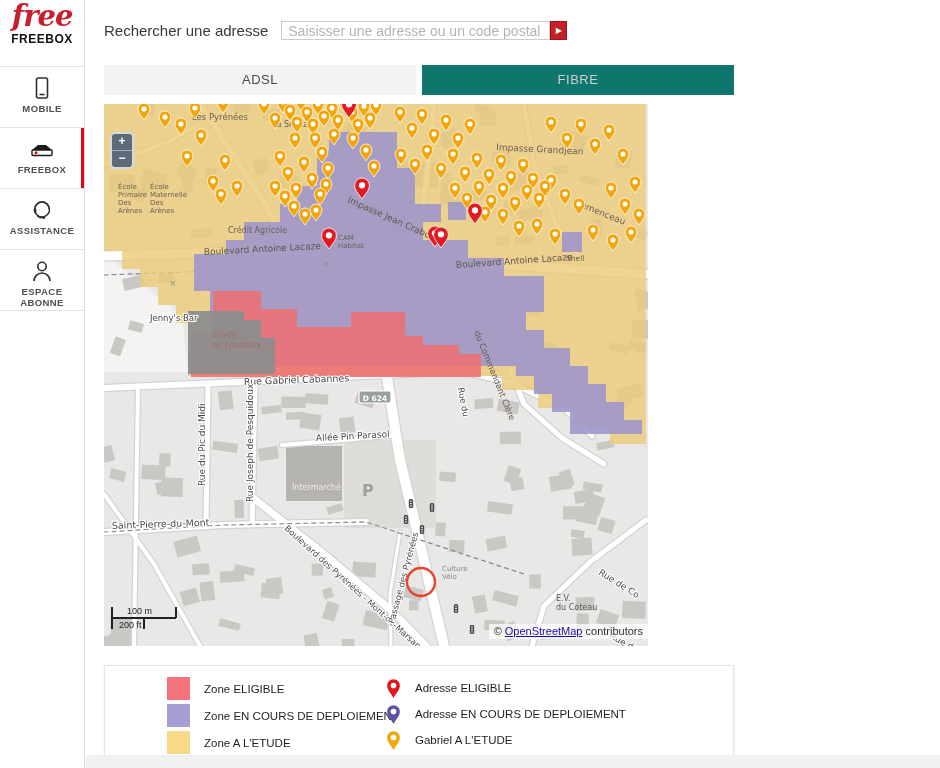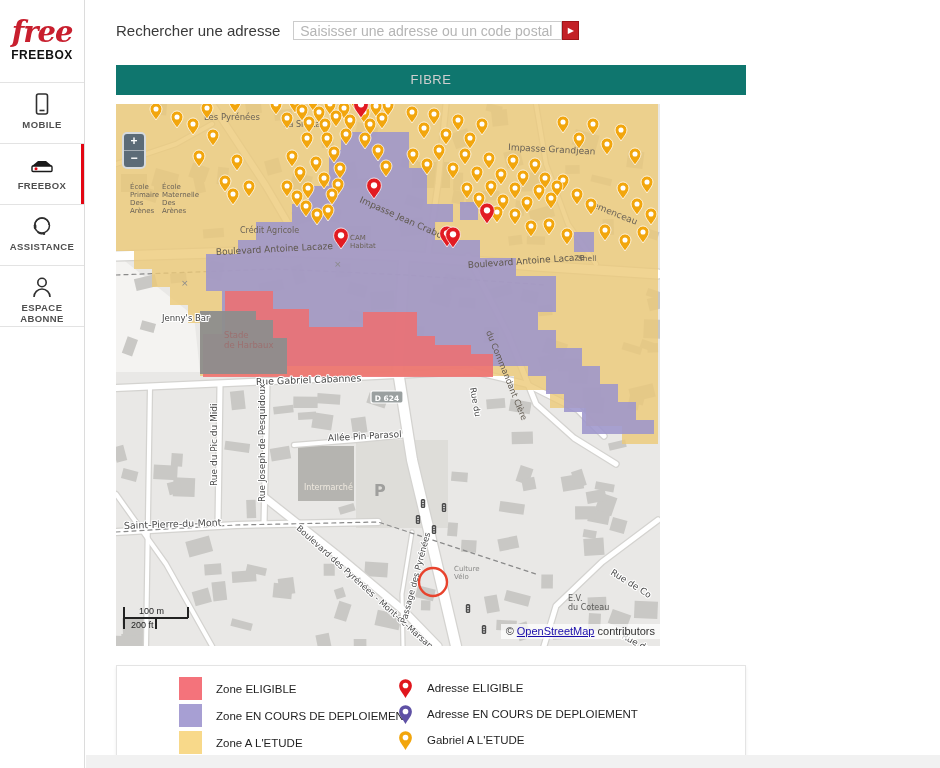--- a/index.html
+++ b/index.html
@@ -1,29 +1,29 @@
 <!DOCTYPE html>
 <html><head>
 <meta charset="utf-8">
 <style>
   html,body{margin:0;padding:0;background:#fff;}
   .app{position:relative;width:940px;height:768px;background:#fff;font-family:"Liberation Sans",sans-serif;overflow:hidden;}
 
   
   .sidebar{position:absolute;left:0;top:0;width:85px;height:768px;background:#fff;border-right:1px solid #dcdcdc;box-sizing:border-box;}
-  .logo-block{height:83px;border-bottom:1px solid #e3e3e3;text-align:center;box-sizing:border-box;padding-top:18px;}
+  .logo-block{height:67px;border-bottom:1px solid #e3e3e3;text-align:center;box-sizing:border-box;padding-top:2px;}
   .logo-free{font-family:"DejaVu Serif",serif;font-style:italic;font-weight:bold;font-size:29px;color:#c81f2e;line-height:1;letter-spacing:-1px;}
   .logo-sub{font-size:12px;font-weight:bold;color:#111;letter-spacing:.5px;margin-top:1px;}
   .nav-item{height:61px;border-bottom:1px solid #e3e3e3;text-align:center;box-sizing:border-box;padding-top:8px;position:relative;cursor:pointer;}
   .nav-item.active{box-shadow:inset -3px 0 0 #e30613;}
   .nav-item svg{display:block;margin:0 auto;}
   .nav-label{font-size:9.5px;font-weight:bold;color:#4f4f4f;letter-spacing:.4px;margin-top:1px;}
 
   
-  .main{position:absolute;left:116px;top:0;width:630px;}
+  .main{position:absolute;left:104px;top:0;width:630px;}
   .search-row{display:flex;align-items:center;padding-top:21px;}
   .search-label{font-size:15px;color:#3a3a3a;margin-right:13px;white-space:nowrap;}
   .search-input{width:255px;height:17px;border:1px solid #ccc;font-size:14px;color:#555;padding:0 6px;outline:none;font-family:"Liberation Sans",sans-serif;}
   .search-input::placeholder{color:#b5b5b5;}
   .search-btn{width:17px;height:19px;background:#c32127;border:1px solid #9e1418;color:#fff;font-size:8px;line-height:17px;text-align:center;cursor:pointer;padding:0;margin-left:0;}
   .tabs{display:flex;gap:6px;margin-top:25px;}
   .tab{flex:1;height:30px;line-height:30px;text-align:center;font-size:13px;letter-spacing:.5px;cursor:pointer;}
   .tab-adsl{background:#f3f3f2;color:#4a4a4a;}
   .tab-fibre{background:#0f766e;color:#cfcfcf;}
 
@@ -106,20 +106,21 @@
 
   <div class="main">
 
     <div class="search-row">
       <span class="search-label">Rechercher une adresse</span>
       <input class="search-input" type="text" placeholder="Saisisser une adresse ou un code postal" style="">
       <button class="search-btn">▶</button>
     </div>
 
     <div class="tabs">
+      <div class="tab tab-adsl">ADSL</div>
       <div class="tab tab-fibre">FIBRE</div>
     </div>
 
     <div class="map">
       <svg id="mapsvg" width="544" height="542" viewBox="0 0 544 542">
           <rect x="0" y="0" width="544" height="542" fill="#e9e8e6"></rect>
           <polygon points="0,150 78,212 84,268 0,268" fill="#f4f3f1"></polygon>
           <g>
             <rect x="182" y="342" width="56" height="55" fill="#b5b4b0"></rect>
             <rect x="240" y="336" width="92" height="88" fill="#deddd9"></rect>

